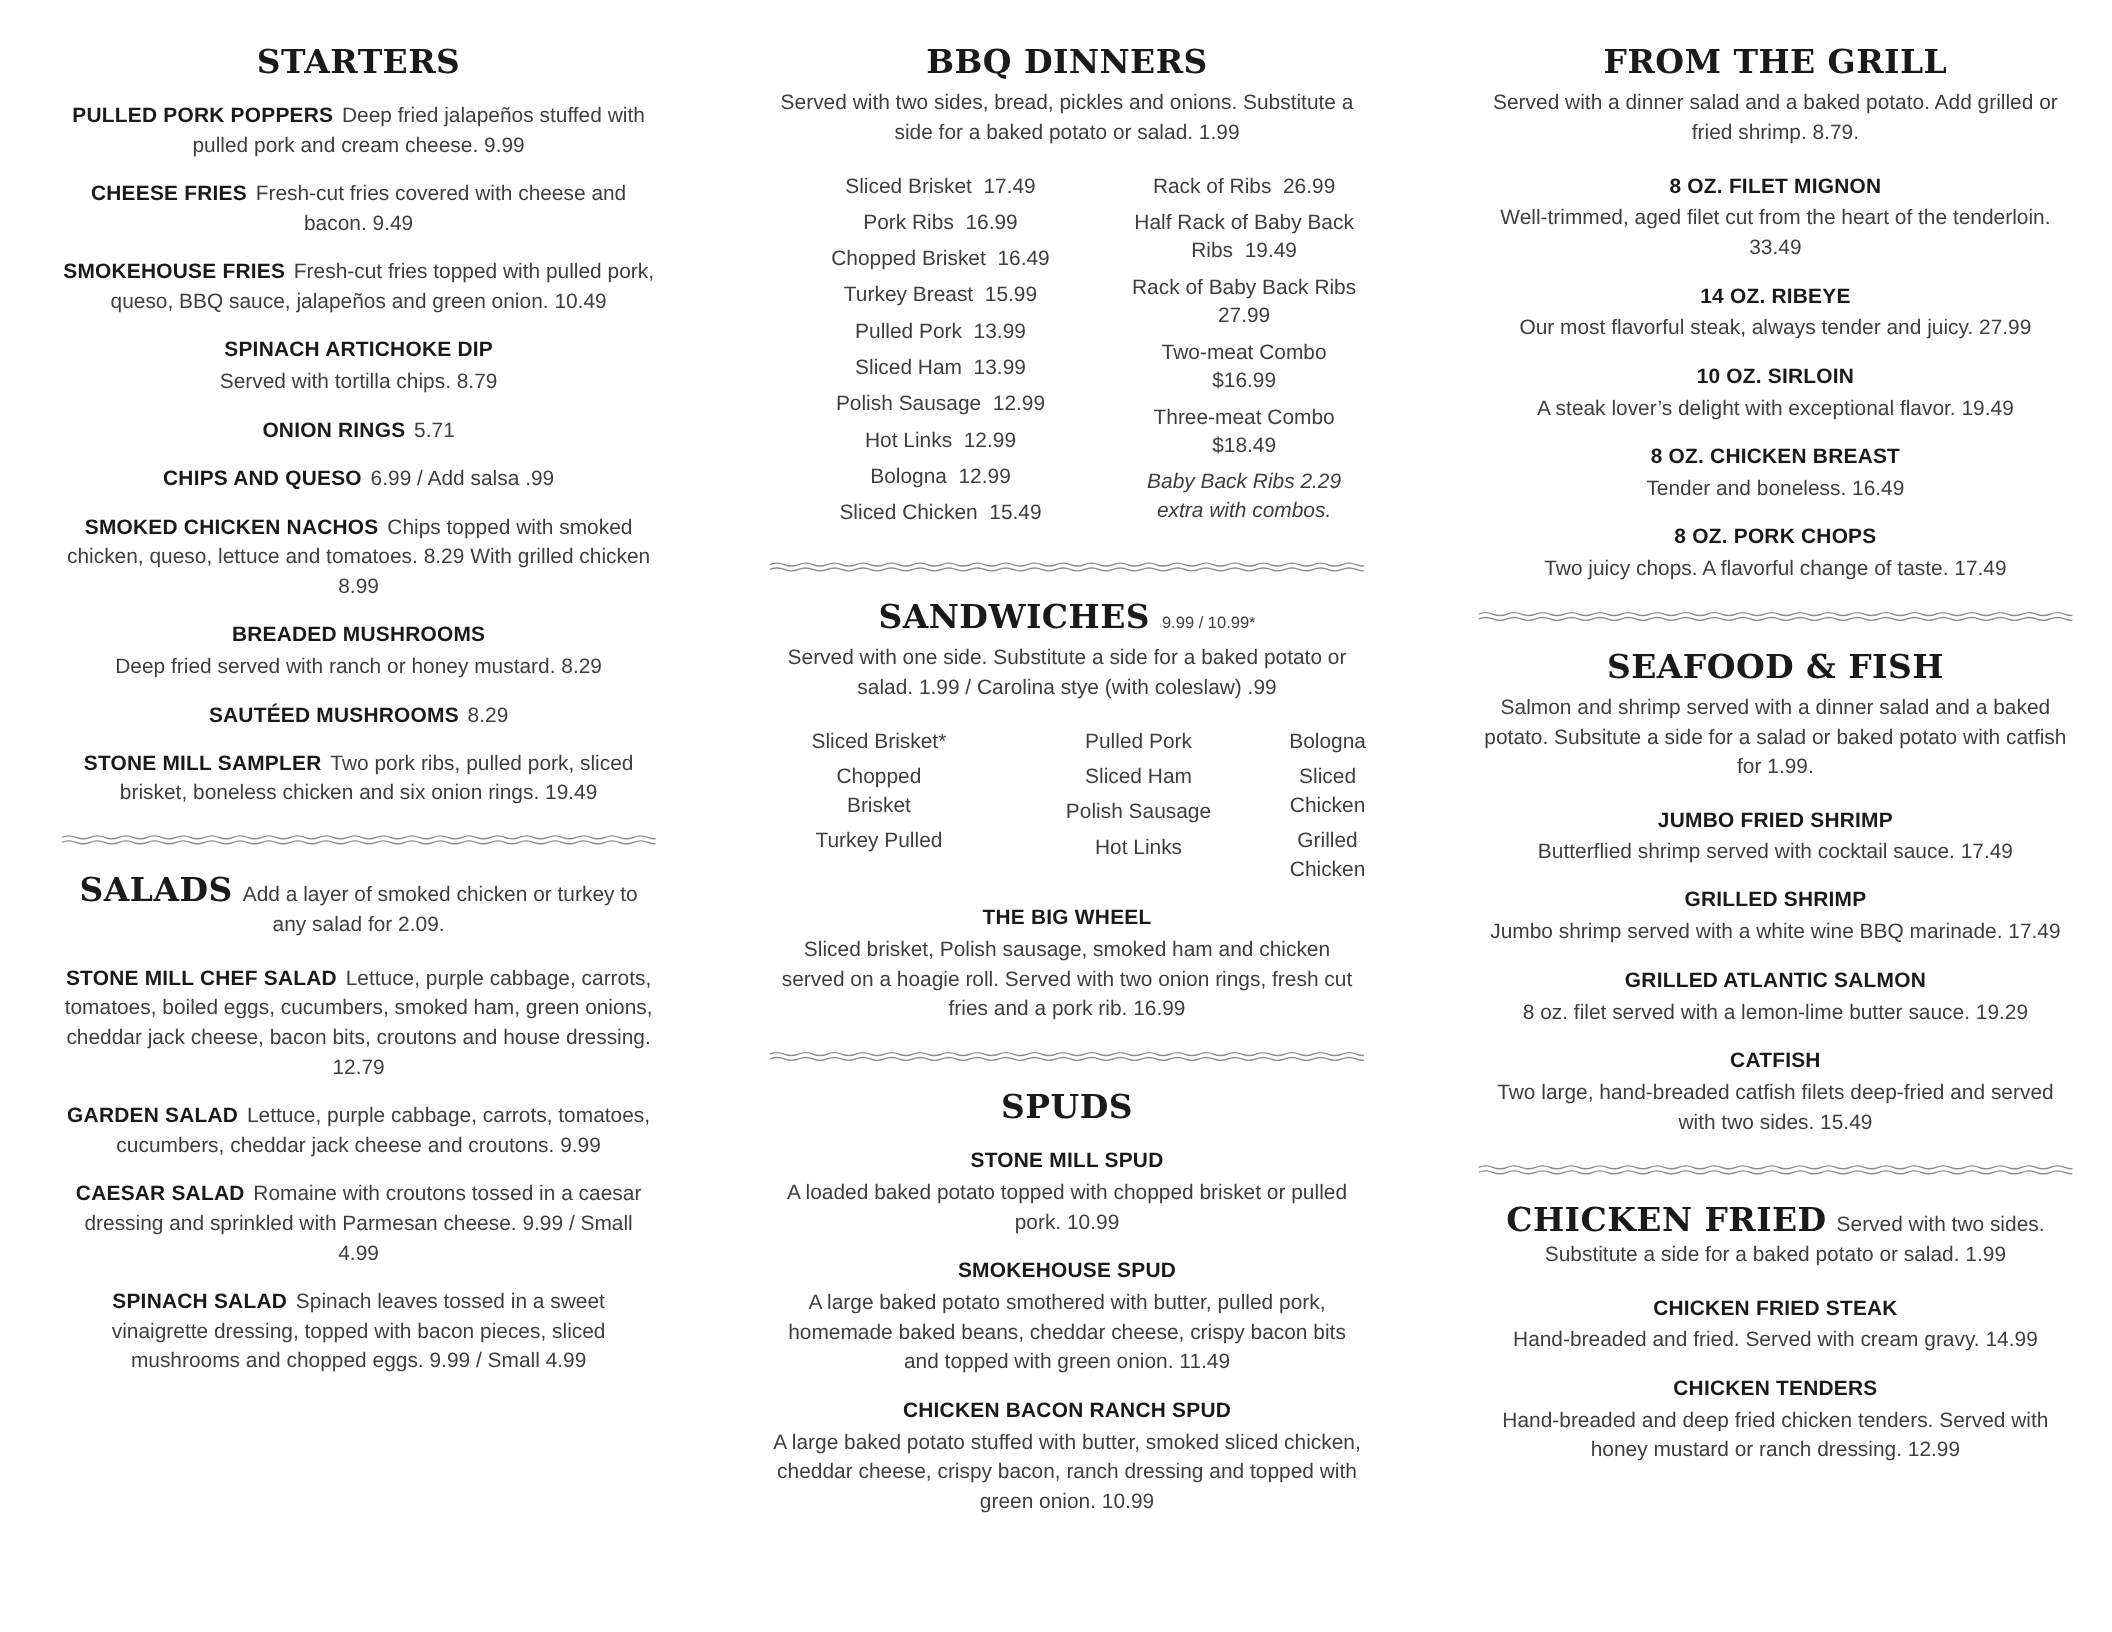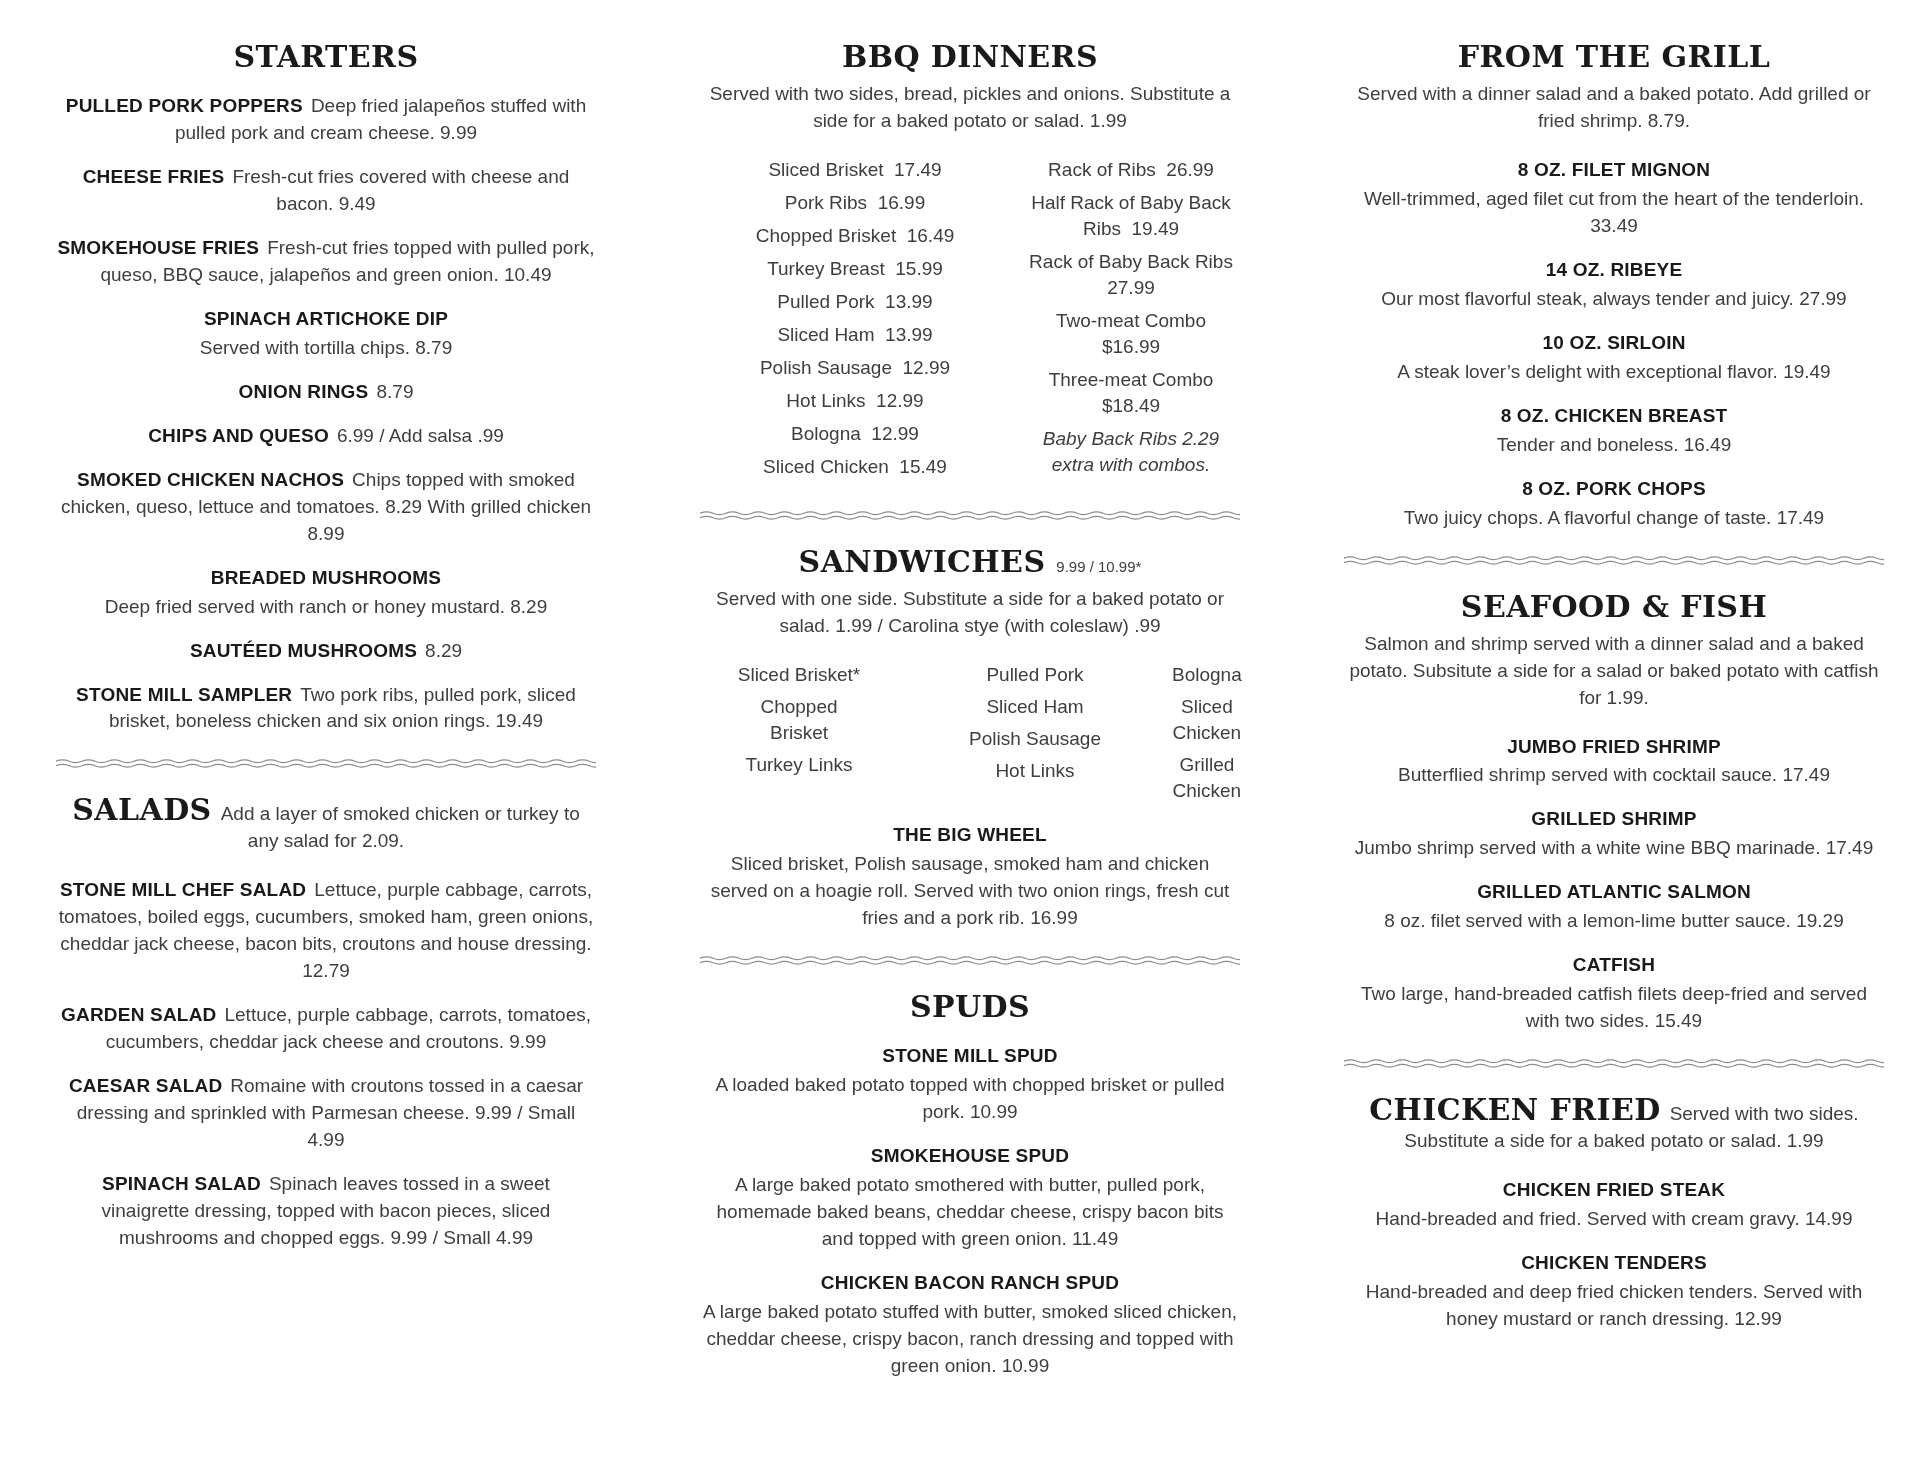--- a/index.html
+++ b/index.html
@@ -77,21 +77,21 @@
     <section>
       <h2 class="section-title title-standalone">STARTERS</h2>
 
       <p class="item inline"><span class="iname">PULLED PORK POPPERS</span><span class="idesc">Deep fried jalapeños stuffed with pulled pork and cream cheese. 9.99</span></p>
       <p class="item inline"><span class="iname">CHEESE FRIES</span><span class="idesc">Fresh-cut fries covered with cheese and bacon. 9.49</span></p>
       <p class="item inline"><span class="iname">SMOKEHOUSE FRIES</span><span class="idesc">Fresh-cut fries topped with pulled pork, queso, BBQ sauce, jalapeños and green onion. 10.49</span></p>
       <div class="item block">
           <span class="iname">SPINACH ARTICHOKE DIP</span>
           <span class="idesc">Served with tortilla chips. 8.79</span>
         </div>
-      <p class="item inline"><span class="iname">ONION RINGS</span><span class="idesc">8.79</span></p>
+      <p class="item inline"><span class="iname">ONION RINGS</span><span class="idesc">5.71</span></p>
       <p class="item inline"><span class="iname">CHIPS AND QUESO</span><span class="idesc">6.99  /  Add salsa .99</span></p>
       <p class="item inline"><span class="iname">SMOKED CHICKEN NACHOS</span><span class="idesc">Chips topped with smoked chicken, queso, lettuce and tomatoes. 8.29 With grilled chicken 8.99</span></p>
       <div class="item block">
           <span class="iname">BREADED MUSHROOMS</span>
           <span class="idesc">Deep fried served with ranch or honey mustard. 8.29</span>
         </div>
       <p class="item inline"><span class="iname">SAUTÉED MUSHROOMS</span><span class="idesc">8.29</span></p>
       <p class="item inline"><span class="iname">STONE MILL SAMPLER</span><span class="idesc">Two pork ribs, pulled pork, sliced brisket, boneless chicken and six onion rings. 19.49</span></p>
     </section>
 
@@ -153,21 +153,21 @@
 
     <section>
       <h2 class="section-title title-tight"><span>SANDWICHES</span> <span class="title-price">9.99 / 10.99*</span></h2>
       <p class="intro">Served with one side. Substitute a side for a baked potato or salad. 1.99 / Carolina stye (with coleslaw) .99</p>
 
       <div class="sand-cols">
         <div class="sand-col-a">
           <div class="sand-line">Sliced Brisket*</div>
           <div class="sand-line">Chopped
 Brisket</div>
-          <div class="sand-line">Turkey Links</div>
+          <div class="sand-line">Turkey Pulled</div>
         </div>
         <div class="sand-col-b">
           <div class="sand-line">Pulled Pork</div>
           <div class="sand-line">Sliced Ham</div>
           <div class="sand-line">Polish Sausage</div>
           <div class="sand-line">Hot Links</div>
         </div>
         <div class="sand-col-c">
           <div class="sand-line">Bologna</div>
           <div class="sand-line">Sliced Chicken</div>

